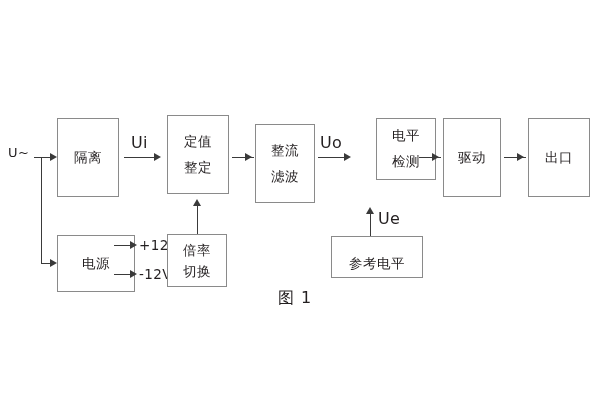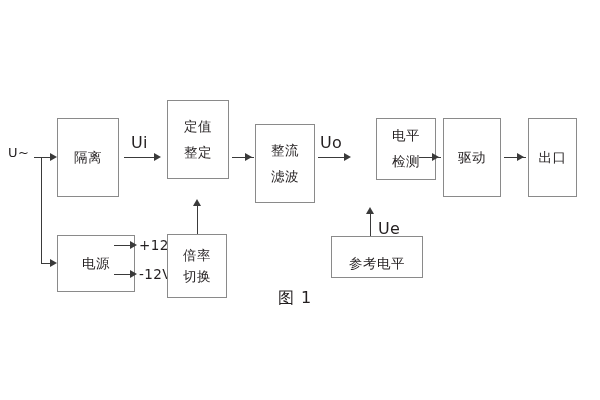--- a/index.html
+++ b/index.html
@@ -106,21 +106,21 @@
   <div class="arrow-r" style="left:50px; top:258.5px;"></div>
 
   <div class="block" style="left:57px; top:118px; width:62px; height:79px;">
     <span class="ln">隔离</span>
   </div>
 
   <div class="label sig" style="left:131px; top:133px;">Ui</div>
   <div class="hline" style="left:124px; top:157px; width:32px;"></div>
   <div class="arrow-r" style="left:154px; top:152.5px;"></div>
 
-  <div class="block" style="left:167px; top:100px; width:62px; height:79px;">
+  <div class="block" style="left:167px; top:115px; width:62px; height:79px;">
     <span class="ln">定值</span>
     <span class="ln">整定</span>
   </div>
 
   <div class="vline" style="left:197px; top:205px; height:29px;"></div>
   <div class="arrow-u" style="left:192.5px; top:199px;"></div>
 
   <div class="hline" style="left:232px; top:157px; width:22px;"></div>
   <div class="arrow-r" style="left:245px; top:152.5px;"></div>
 
@@ -133,49 +133,49 @@
   <div class="hline" style="left:318px; top:157px; width:28px;"></div>
   <div class="arrow-r" style="left:344px; top:152.5px;"></div>
 
   <div class="block" style="left:376px; top:118px; width:60px; height:62px;">
     <span class="ln">电平</span>
     <span class="ln">检测</span>
   </div>
 
   <div class="vline" style="left:370px; top:213px; height:23px;"></div>
   <div class="arrow-u" style="left:365.5px; top:207px;"></div>
-  <div class="label sig" style="left:378px; top:219px;">Ue</div>
+  <div class="label sig" style="left:378px; top:209px;">Ue</div>
 
   <div class="hline" style="left:419px; top:157px; width:22px;"></div>
   <div class="arrow-r" style="left:432px; top:152.5px;"></div>
 
   <div class="block" style="left:443px; top:118px; width:58px; height:79px;">
     <span class="ln">驱动</span>
   </div>
 
   <div class="hline" style="left:504px; top:157px; width:22px;"></div>
   <div class="arrow-r" style="left:517px; top:152.5px;"></div>
 
-  <div class="block" style="left:528px; top:118px; width:49px; height:79px;">
+  <div class="block" style="left:528px; top:118px; width:62px; height:79px;">
     <span class="ln">出口</span>
   </div>
 
   <div class="block" style="left:57px; top:235px; width:78px; height:57px;">
     <span class="ln">电源</span>
   </div>
 
   <div class="hline" style="left:114px; top:245px; width:18px;"></div>
   <div class="arrow-r" style="left:130px; top:240.5px;"></div>
   <div class="label rail" style="left:139px; top:237px;">+12V</div>
 
   <div class="hline" style="left:114px; top:274px; width:18px;"></div>
   <div class="arrow-r" style="left:130px; top:269.5px;"></div>
   <div class="label rail" style="left:139px; top:266px;">-12V</div>
 
-  <div class="block" style="left:167px; top:234px; width:60px; height:64px;
+  <div class="block" style="left:167px; top:234px; width:60px; height:53px;
               line-height:1.55;">
     <span class="ln">倍率</span>
     <span class="ln">切换</span>
   </div>
 
   <div class="block" style="left:331px; top:236px; width:92px; height:42px;justify-content:flex-end;">
     <span class="ln">参考电平</span>
   </div>
 
   <div class="caption" style="left:278px; top:288px;">图 1</div>

